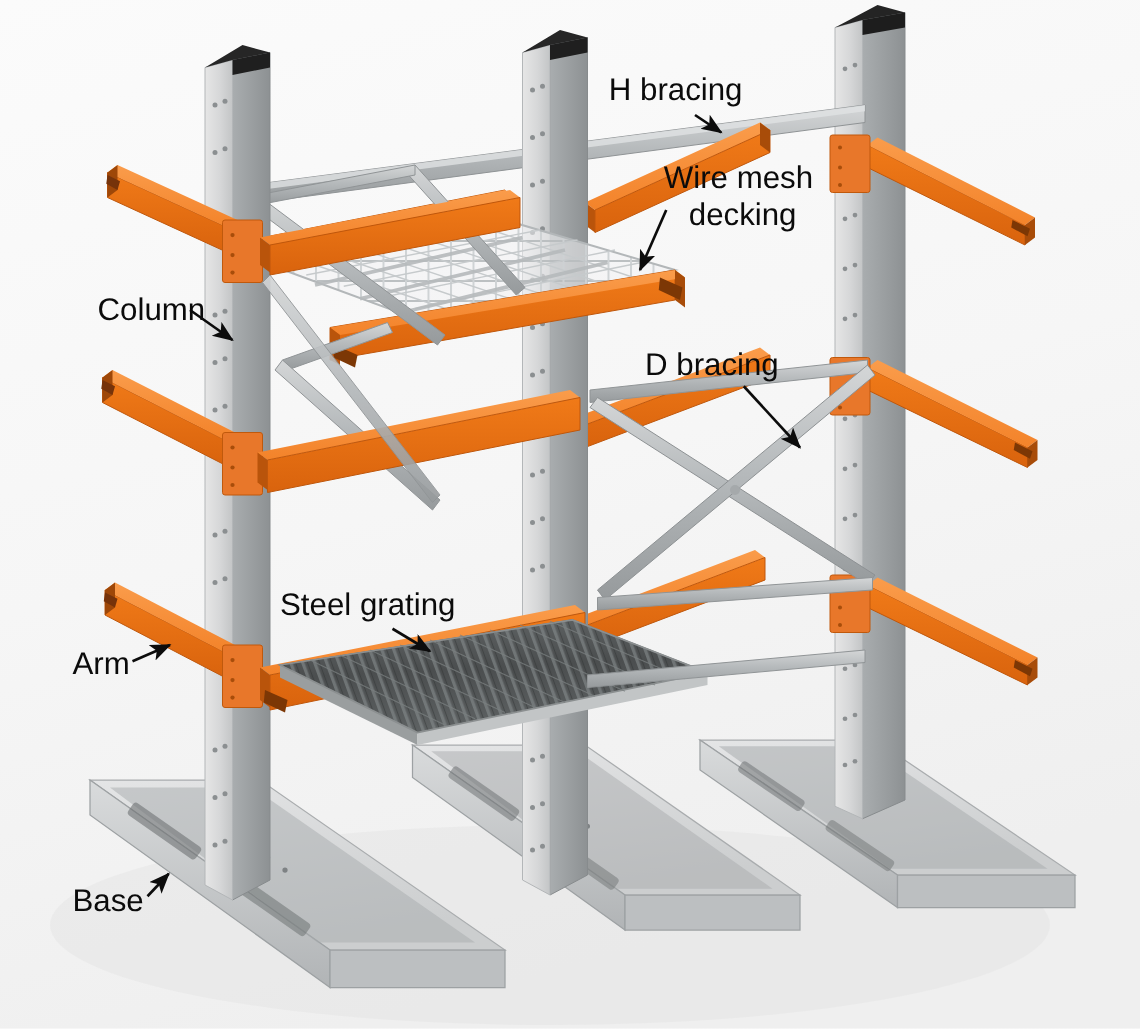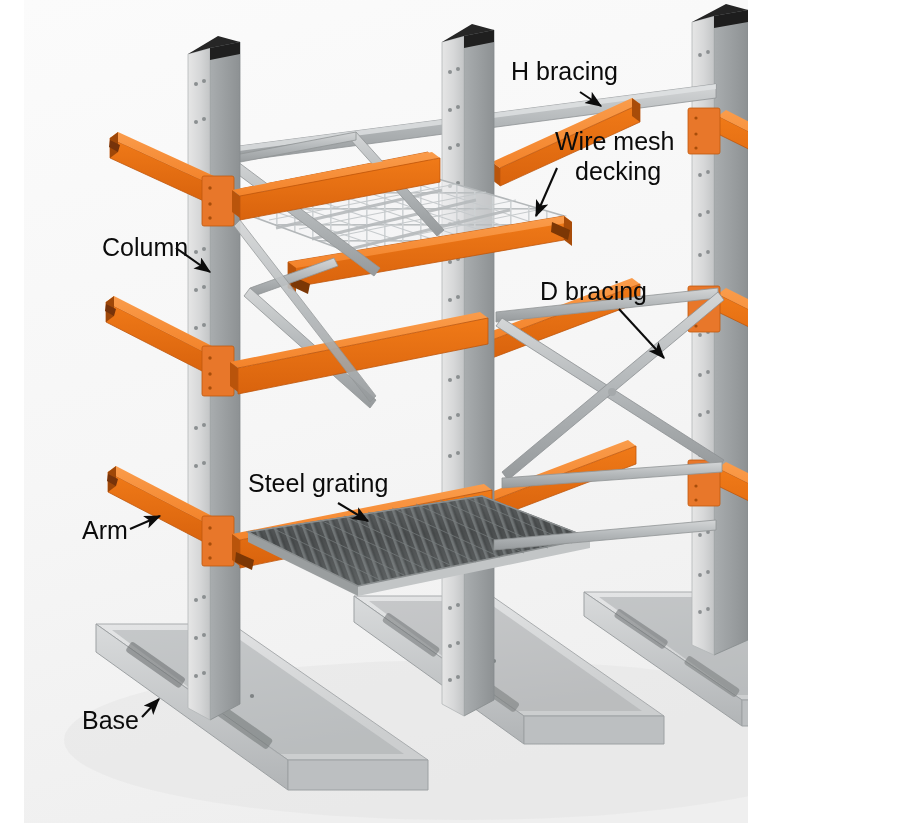--- a/index.html
+++ b/index.html
@@ -6,25 +6,24 @@
   html, body {
     margin: 0;
     padding: 0;
     background: #ffffff;
   }
   body {
     font-family: "Liberation Sans", sans-serif;
   }
   #stage {
     position: relative;
-    width: 724px;
+    width: 912px;
     height: 823px;
     overflow: hidden;
     background: #f7f7f7;
-    margin-left: 24px;
   }
   #stage svg {
     display: block;
     width: 912px;
     height: 823px;
   }
   .callout-text {
     font-family: "Liberation Sans", sans-serif;
     font-size: 25px;
     fill: #0b0b0b;

